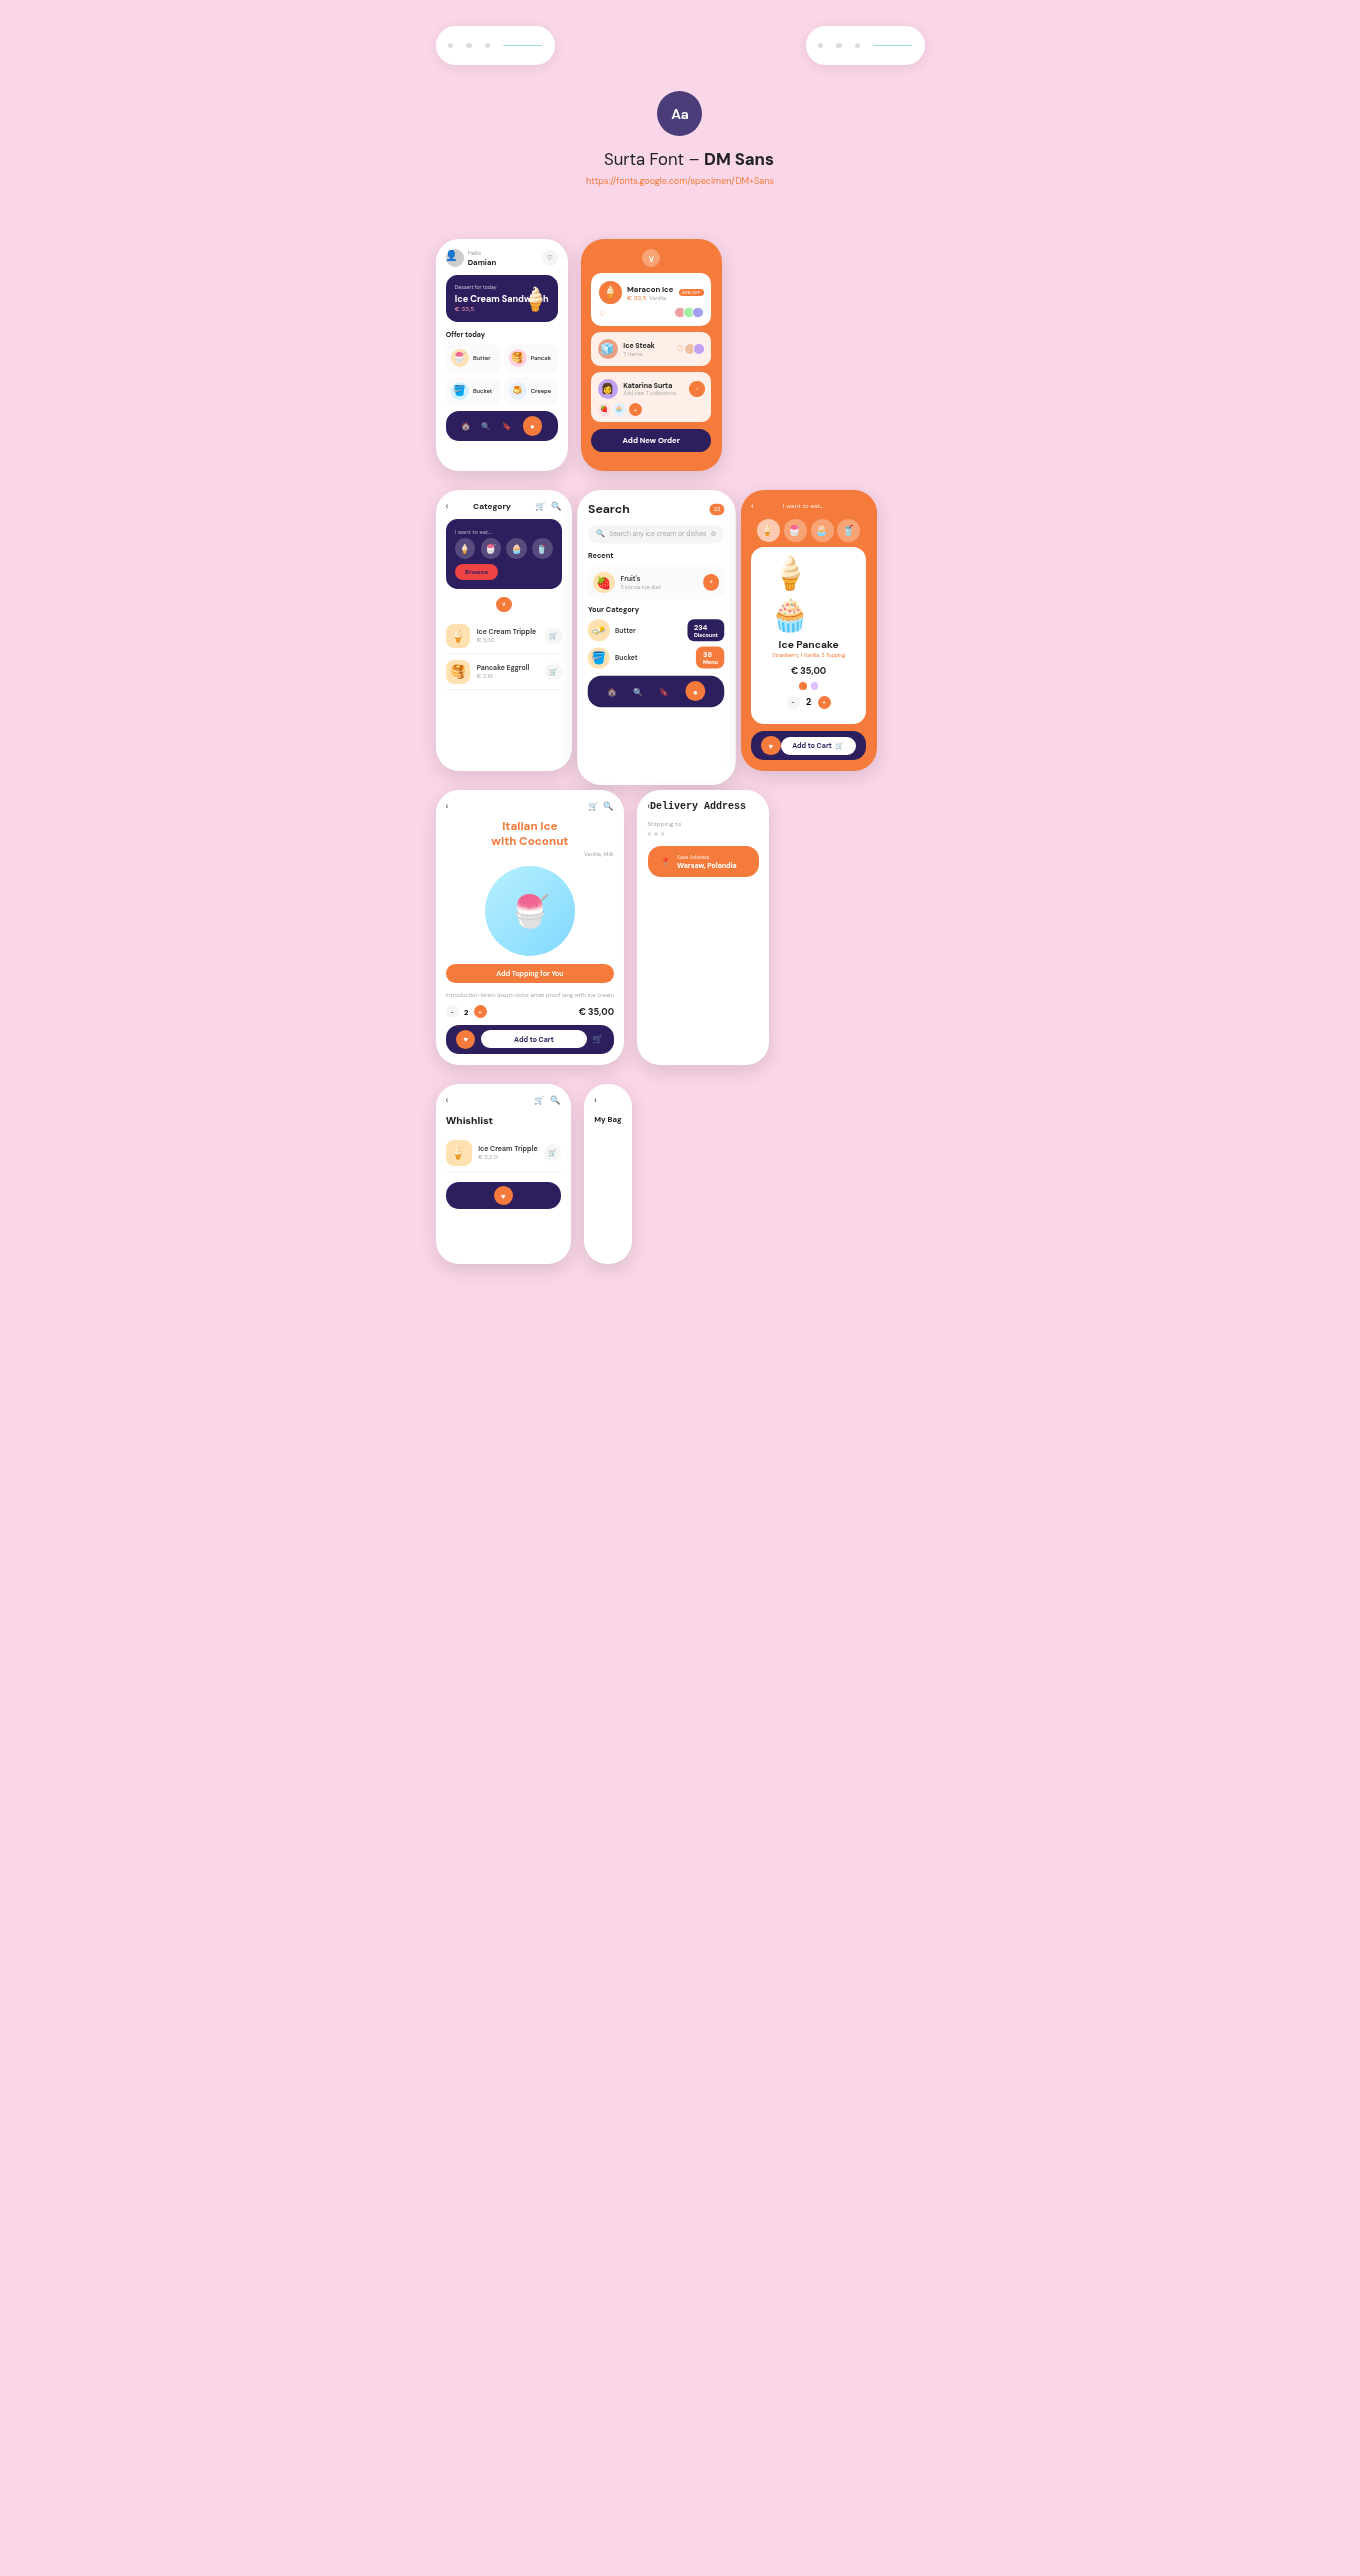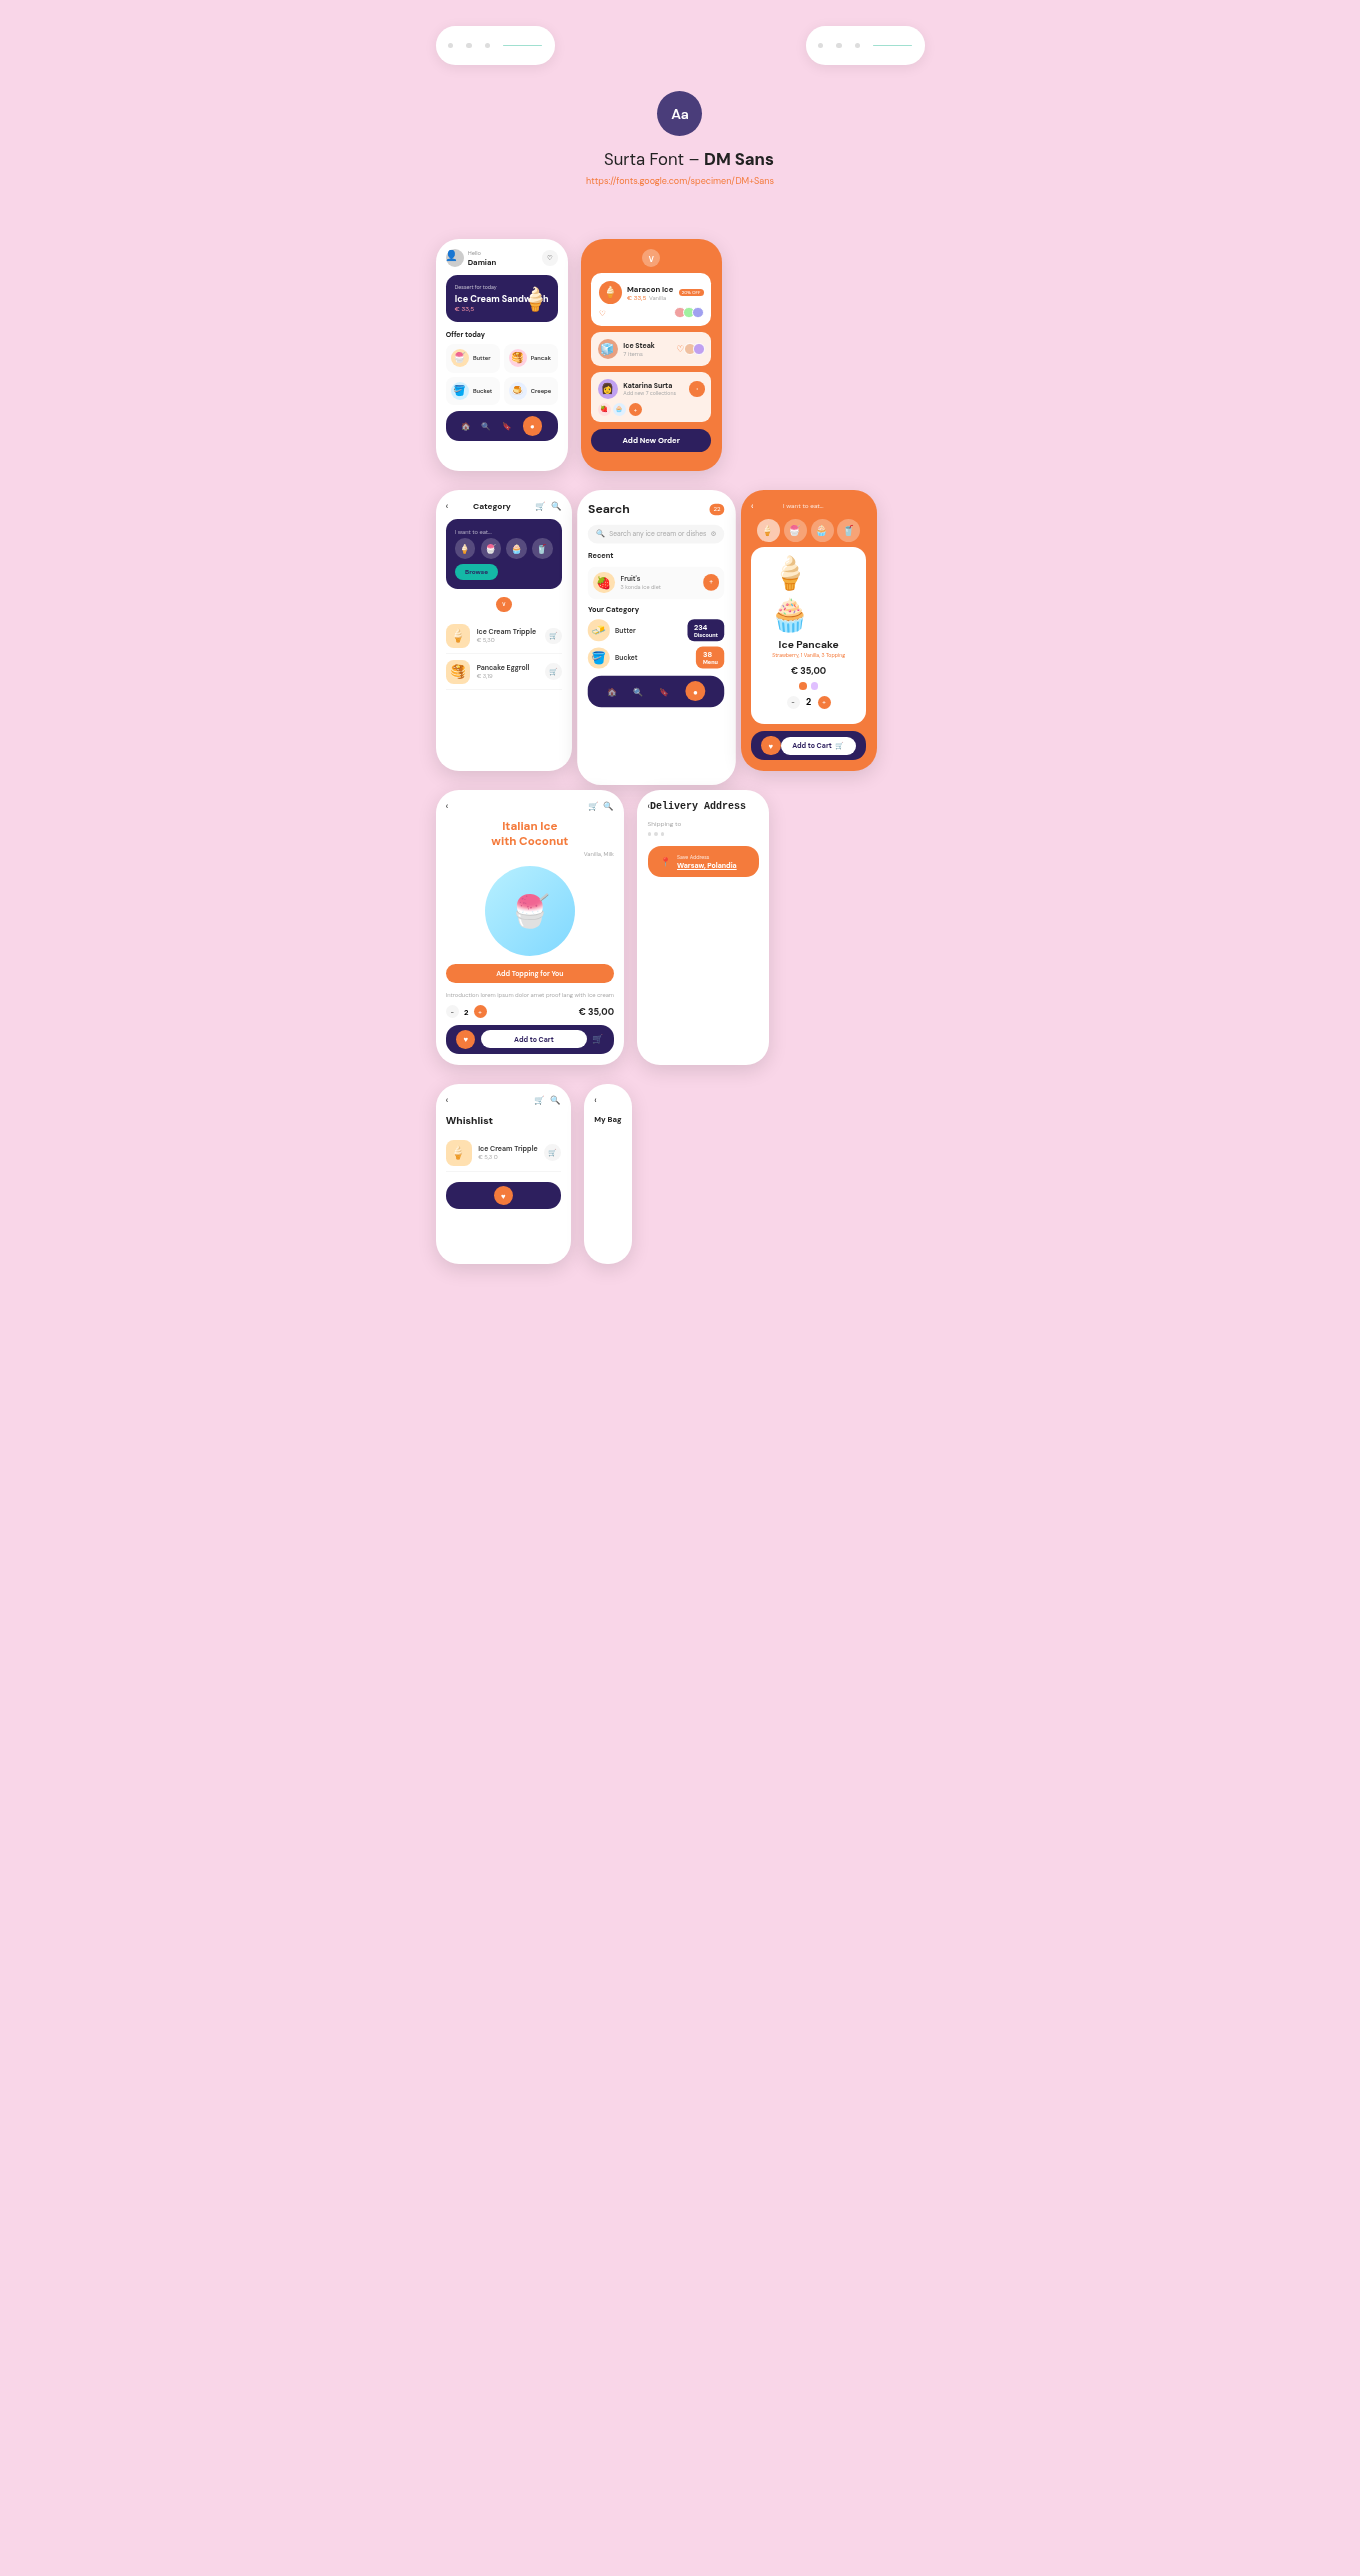--- a/index.html
+++ b/index.html
@@ -193,21 +193,21 @@
     .phone4 { background: white; }
     .p4-header { display: flex; justify-content: space-between; align-items: center; margin-bottom: 6.4px; }
     .p4-back { color: #222; font-size: 9px; }
     .p4-title { font-size: 8.4px; font-weight: 700; color: #222; }
     .p4-icons { display: flex; gap: 5.2px; }
     .p4-icon-btn { font-size: 8.4px; color: #555; }
     .p4-purple { background: #2d1f5e; border-radius: 11.6px; padding: 9px; margin-bottom: 7.7px; }
     .p4-sub-label { font-size: 5.8px; color: rgba(255,255,255,0.6); margin-bottom: 2.6px; }
     .p4-icons-row { display: flex; gap: 5.2px; }
     .p4-cat-circle { width: 20.6px; height: 20.6px; border-radius: 50%; background: rgba(255,255,255,0.2); display: flex; align-items: center; justify-content: center; color: white; font-size: 9px; }
-    .p4-browse-btn { background: #14b8a6; color: #2d1f5e; border-radius: 10.3px; padding: 3.9px 10.3px; font-size: 6.4px; font-weight: 700; display: inline-block; margin-top: 5.2px; }
+    .p4-browse-btn { background: #ef4444; color: #2d1f5e; border-radius: 10.3px; padding: 3.9px 10.3px; font-size: 6.4px; font-weight: 700; display: inline-block; margin-top: 5.2px; }
     .p4-chevron-down { width: 15.5px; height: 15.5px; border-radius: 50%; background: #f47b3c; color: white; display: flex; align-items: center; justify-content: center; margin: 0 auto 6.4px; font-size: 6.4px; }
     .p4-list-item { display: flex; align-items: center; gap: 6.4px; padding: 5.2px 0; border-bottom: 0.6px solid #f5f5f5; }
     .p4-list-img { width: 24.5px; height: 24.5px; border-radius: 7.7px; background: #ffe0b0; }
     .p4-list-name { font-size: 7px; font-weight: 600; color: #333; }
     .p4-list-price { font-size: 5.8px; color: #aaa; }
     .p4-list-cart { width: 16.7px; height: 16.7px; border-radius: 50%; background: #f5f5f5; display: flex; align-items: center; justify-content: center; margin-left: auto; font-size: 7px; color: #555; }
 
     
     .phone5 { background: white; }
     .p5-header { display: flex; justify-content: space-between; align-items: center; margin-bottom: 7.7px; }
@@ -274,21 +274,21 @@
     
     .phone8 { background: white; }
     .p8-header { display: flex; justify-content: space-between; align-items: center; margin-bottom: 7.7px; }
     .p8-back { font-size: 9px; color: #222; }
     .p8-title { font-size: 10px; font-weight: 700; color: #222; text-align: center; font-family: Liberation Mono, monospace; }
     .p8-ship-label { font-size: 6.4px; color: #aaa; margin-bottom: 3.9px; }
     .p8-dots { display: flex; gap: 2.6px; margin-bottom: 10.3px; }
     .p8-dot { width: 3.9px; height: 3.9px; border-radius: 50%; background: #ddd; }
     .p8-addr-btn { background: #f47b3c; color: white; border-radius: 13px; padding: 7.7px 13px; display: flex; align-items: center; gap: 5.2px; }
     .p8-pin { font-size: 9px; }
-    .p8-addr-text { font-size: 7px; font-weight: 700; text-decoration: underline; }
+    .p8-addr-text { font-size: 7px; font-weight: 700; }
 
     
     .row-2 { display: flex; gap: 13px; width: 100%; margin-bottom: 19.3px; }
     .row-3 { display: flex; gap: 9px; width: 100%; margin-bottom: 19.3px; }
 
     .katarina-card {
       background: #fef0e8; border-radius: 9px; padding: 6.4px; margin-bottom: 6.4px;
     }
     .katarina-top { display: flex; align-items: center; gap: 5.2px; margin-bottom: 3.9px; }
     .katarina-img { width: 20.6px; height: 20.6px; border-radius: 50%; background: #c0a0f0; }

